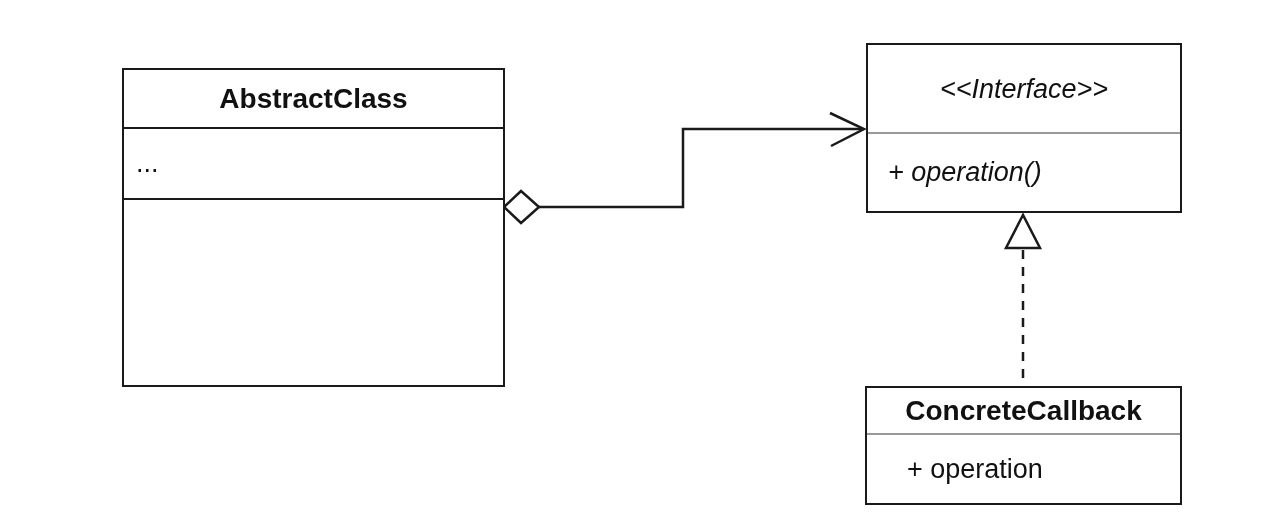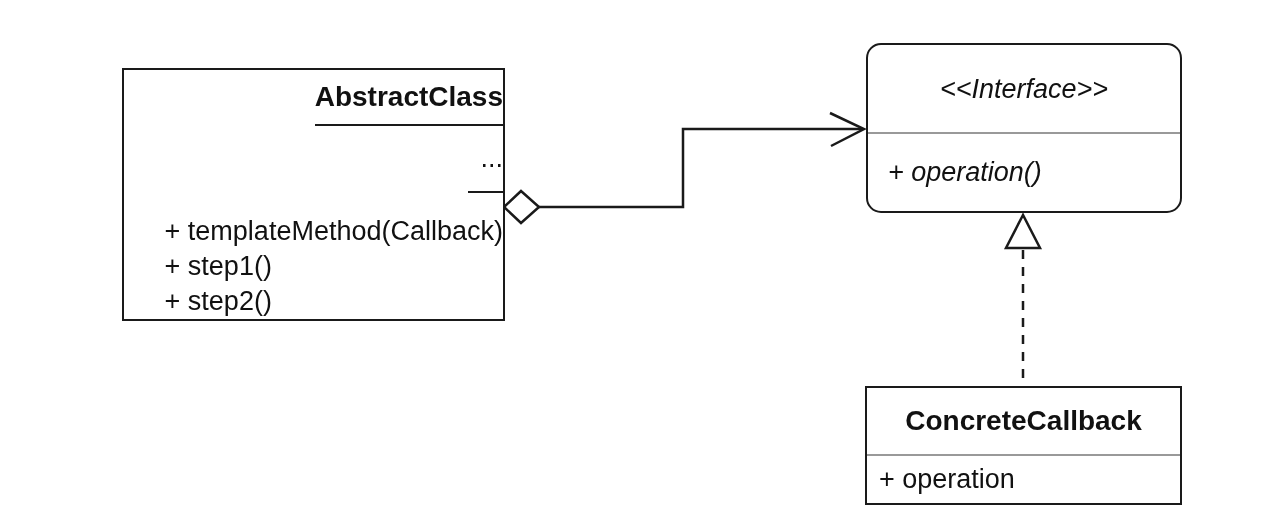--- a/index.html
+++ b/index.html
@@ -49,64 +49,65 @@
     font-style: italic;
     font-size: 27px;
     line-height: 30px;
   }
   .divider-black { border-bottom: 2.5px solid #1a1a1a; }
   .divider-gray  { border-bottom: 2px solid #999999; }
 
   
   #box-abstract {
     left: 122px; top: 68px;
-    width: 383px; height: 253px; align-items: flex-end;
+    width: 383px; height: 319px;
   }
   #box-abstract .title-compartment { height: 59px; }
   #box-abstract .attrs-compartment {
     height: 71px;
     display: flex;
     align-items: center;
     padding-left: 12px;
     font-size: 27px;
   }
   #box-abstract .methods-compartment {
     flex: 1;
     padding: 21px 0 0 12px;
     font-size: 27px;
     line-height: 35px;
   }
 
   
   #box-callback {
     left: 866px; top: 43px;
-    width: 316px; height: 170px; border-radius: 15px;
+    width: 316px; height: 170px;
   }
   #box-callback .title-compartment { height: 89px; }
   #box-callback .methods-compartment {
     flex: 1;
     display: flex;
     align-items: center;
     padding-left: 20px;
     font-size: 27px;
     font-style: italic;
   }
 
   
   #box-concrete {
     left: 865px; top: 386px;
     width: 317px; height: 119px;
   }
-  #box-concrete .title-compartment { height: 68px; }
+  #box-concrete .title-compartment { height: 47px; }
   #box-concrete .methods-compartment {
     flex: 1;
     display: flex;
     align-items: center;
     padding-left: 12px;
     font-size: 27px;
+    margin-left: 28px;
   }
 </style>
 </head>
 <body>
 
 <div id="canvas">
 
   <svg id="connectors" viewBox="0 0 1280 525" xmlns="http://www.w3.org/2000/svg">
 
     <polygon points="504,207 521,191 539,207 521,223" fill="#ffffff" stroke="#1a1a1a" stroke-width="2.5"></polygon>
@@ -117,25 +118,20 @@
     <line x1="1023" y1="250" x2="1023" y2="386" stroke="#1a1a1a" stroke-width="2.5" stroke-dasharray="9 8"></line>
   </svg>
 
   <div class="uml-box" id="box-abstract">
     <div class="compartment title-compartment divider-black">
       <span class="class-title">AbstractClass</span>
     </div>
     <div class="compartment attrs-compartment divider-black">
       <span>...</span>
     </div>
-    <div class="compartment methods-compartment">
-      <div>+ templateMethod(Callback)</div>
-      <div>+ step1()</div>
-      <div>+ step2()</div>
-    </div>
   </div>
 
   <div class="uml-box" id="box-callback">
     <div class="compartment title-compartment divider-gray">
       <span class="stereotype">&lt;&lt;Interface&gt;&gt;</span>
     </div>
     <div class="compartment methods-compartment">
       <span>+ operation()</span>
     </div>
   </div>

